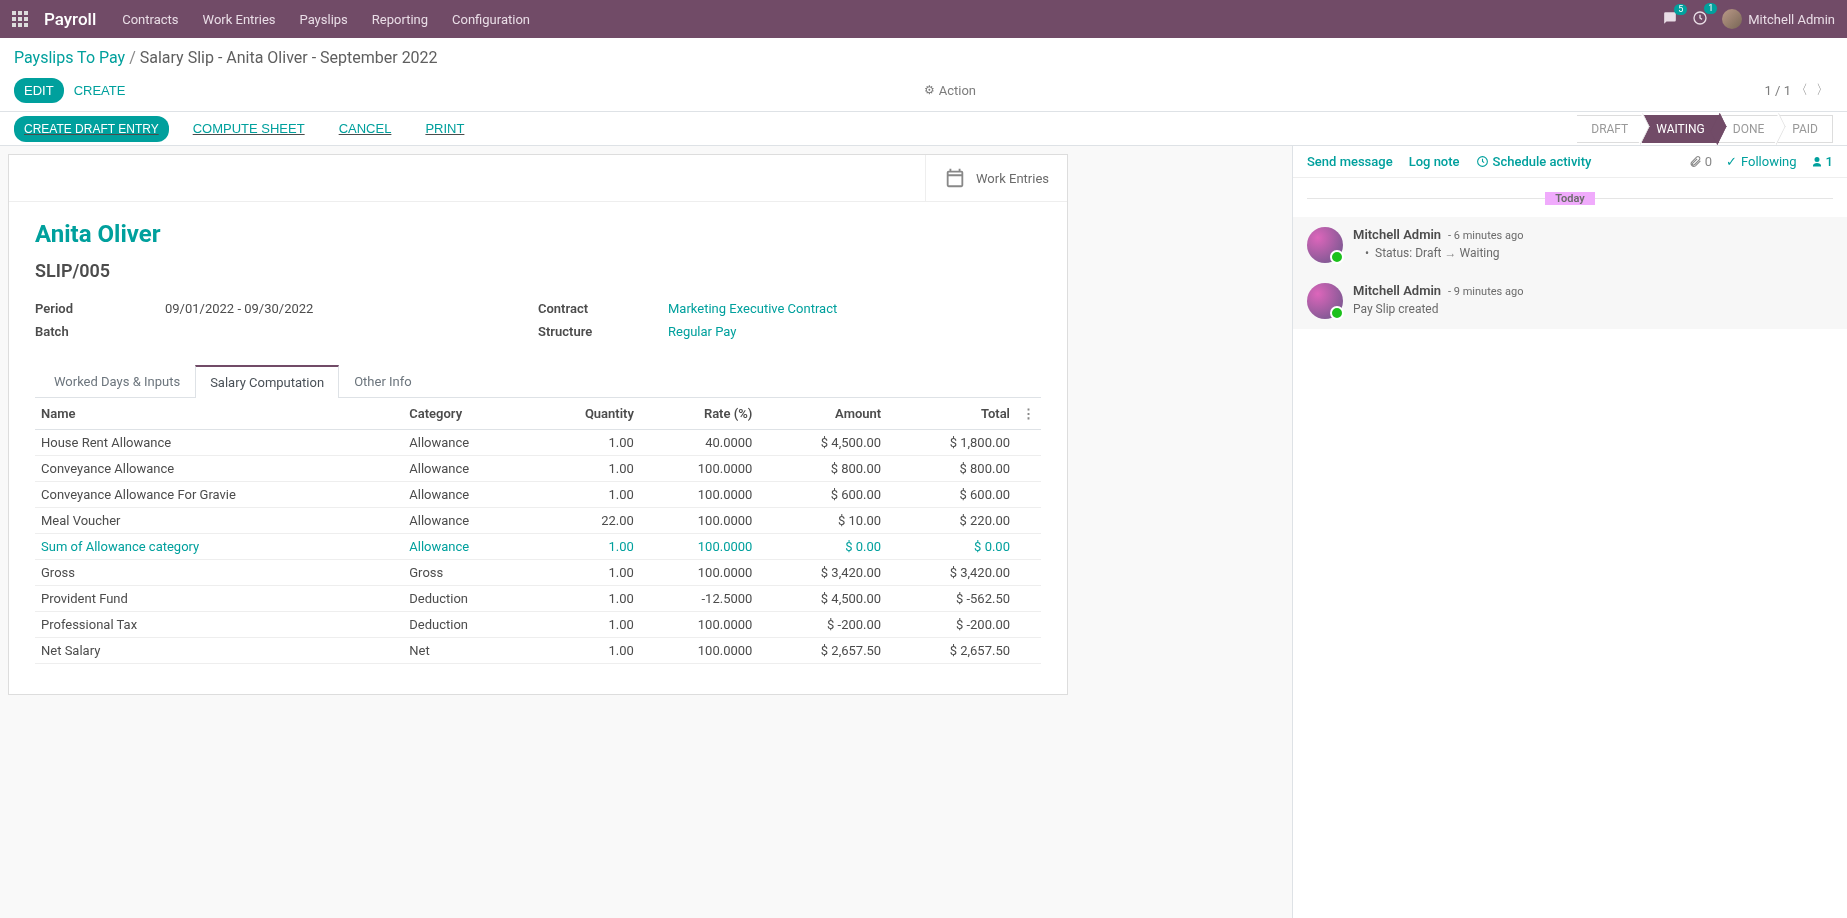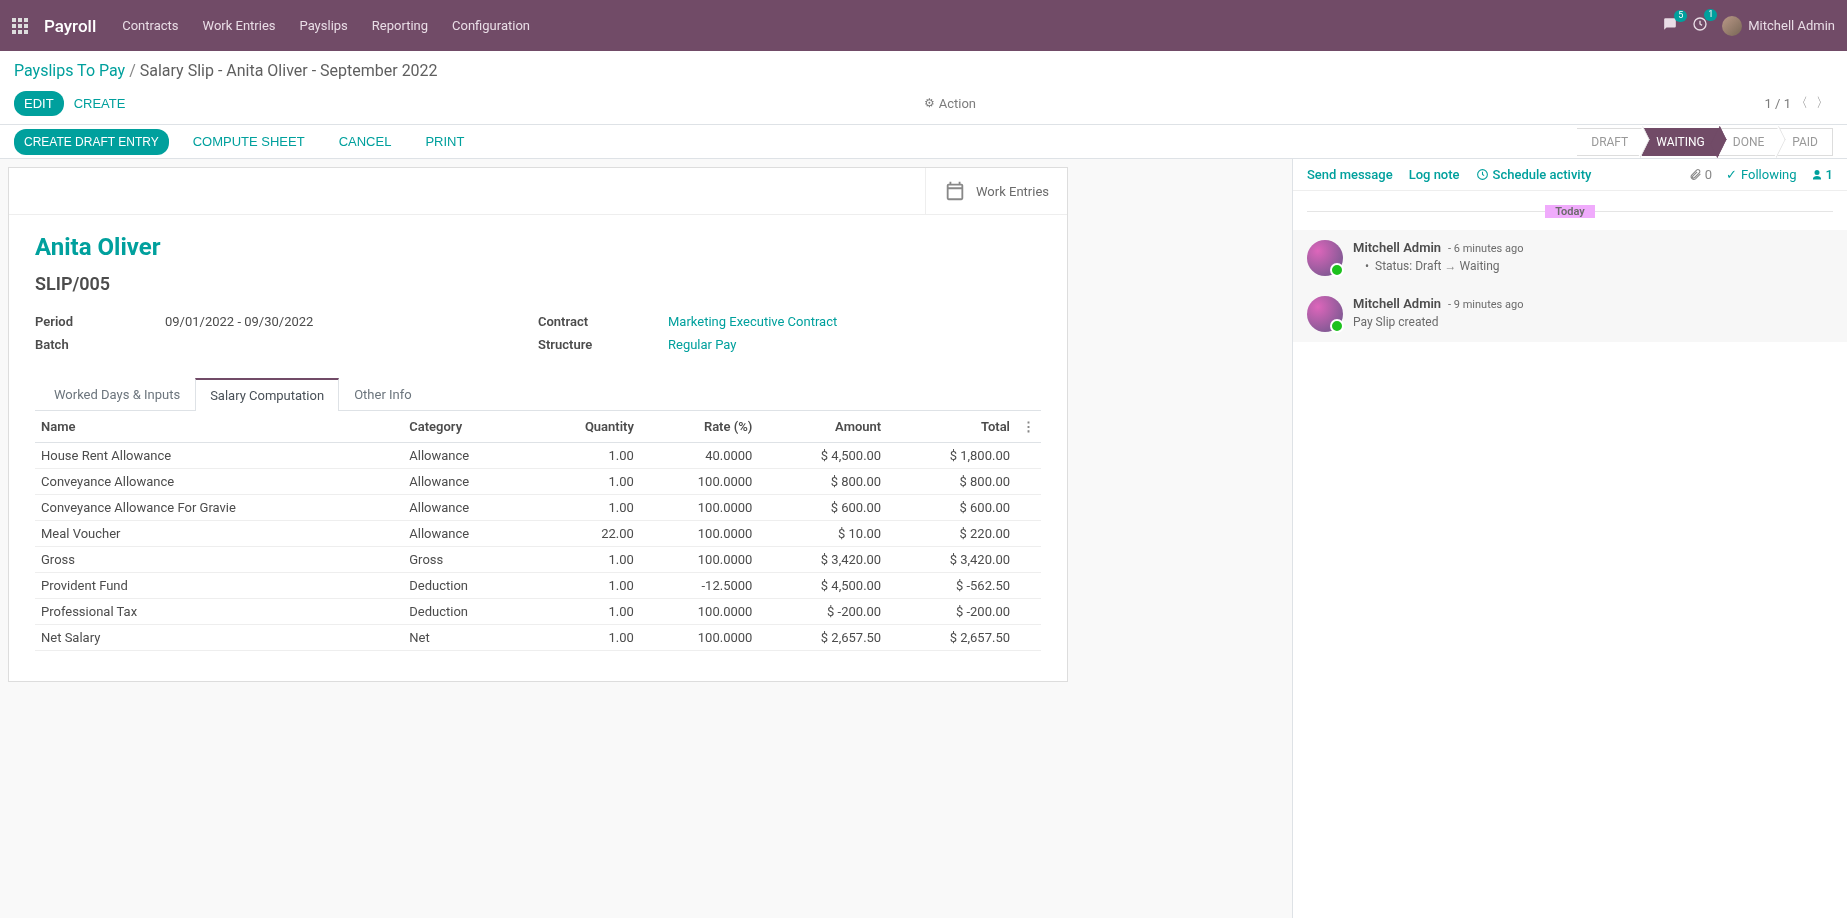--- a/index.html
+++ b/index.html
@@ -1,20 +1,20 @@
 <!DOCTYPE html>
 <html><head>
 <meta charset="utf-8">
 <style>
 * { box-sizing: border-box; margin: 0; padding: 0; }
 body { font-family: -apple-system, BlinkMacSystemFont, "Segoe UI", Roboto, Helvetica, Arial, sans-serif; font-size: 13px; color: #4c4c4c; background: #f9f9f9; }
 a { text-decoration: none; }
 
 
-.navbar { background: #714B67; color: #fff; display: flex; align-items: center; height: 51px; padding: 0 12px; }
+.navbar { background: #714B67; color: #fff; display: flex; align-items: center; height: 38px; padding: 0 12px; }
 .navbar-left { display: flex; align-items: center; gap: 8px; }
 .apps-icon { display: grid; grid-template-columns: repeat(3, 4px); grid-template-rows: repeat(3, 4px); gap: 2px; cursor: pointer; }
 .apps-icon span { display: block; width: 4px; height: 4px; background: #ddd; }
 .brand { font-size: 17px; font-weight: 500; color: #fff; margin: 0 18px 0 8px; }
 .nav-menu { display: flex; gap: 24px; }
 .nav-menu a { color: #e9dde6; font-size: 13px; cursor: pointer; }
 .navbar-right { margin-left: auto; display: flex; align-items: center; gap: 14px; }
 .nav-icon { color: #e9dde6; cursor: pointer; position: relative; font-size: 14px; }
 .badge-top { position: absolute; top: -7px; right: -9px; background: #00A09D; color: #fff; font-size: 9px; border-radius: 8px; padding: 1px 4px; line-height: 1.1; }
 .user-box { display: flex; align-items: center; gap: 6px; cursor: pointer; color: #e9dde6; }
@@ -30,21 +30,21 @@
 .btn { border: none; cursor: pointer; font-size: 13px; padding: 5px 10px; border-radius: 12px; }
 .btn-primary { background: #00A09D; color: #fff; }
 .btn-link { background: transparent; color: #00A09D; font-weight: 500; }
 .action-center { margin-left: auto; margin-right: auto; display: flex; align-items: center; gap: 4px; color: #7c7c7c; cursor: pointer; }
 .gear { font-size: 12px; }
 .pager { display: flex; align-items: center; color: #7c7c7c; }
 .pager-btn { cursor: pointer; padding: 4px; color: #888; }
 
 
 .status-bar { background: #fff; display: flex; align-items: center; padding: 0 14px; border-bottom: 1px solid #dee2e6; height: 34px; }
-.status-actions { display: flex; gap: 14px; align-items: center; }
+.status-actions { display: flex; gap: 14px; align-items: center; text-decoration: underline; }
 .btn-highlight { background: #00A09D; color: #fff; font-size: 12px; padding: 6px 10px; font-weight: 500; }
 .statusbar { margin-left: auto; display: flex; align-items: center; }
 .status-step { padding: 6px 14px; font-size: 12px; color: #999; position: relative; background: #fff; border-top:1px solid #ddd; border-bottom:1px solid #ddd; }
 .status-step::after { content:""; position:absolute; right:-9px; top:0; bottom:0; width:18px; background:inherit; border-top:1px solid #ddd; border-right:1px solid #ddd; transform: scaleX(0.5) rotate(45deg); z-index:1; }
 .status-step.active { background:#714B67; color:#fff; border-color:#714B67; }
 .status-step.active::after { border-color:#714B67; }
 .status-step:last-child::after { display:none; }
 .status-step:last-child { border-right:1px solid #ddd; }
 
 
@@ -260,20 +260,29 @@
     <td class="num">$ 600.00</td>
     <td></td>
               </tr>
               <tr>
                 <td>Meal Voucher</td>
     <td>Allowance</td>
     <td class="num">22.00</td>
     <td class="num">100.0000</td>
     <td class="num">$ 10.00</td>
     <td class="num">$ 220.00</td>
+    <td></td>
+              </tr>
+              <tr class="link-row">
+                <td>Sum of Allowance category</td>
+    <td>Allowance</td>
+    <td class="num">1.00</td>
+    <td class="num">100.0000</td>
+    <td class="num">$ 0.00</td>
+    <td class="num">$ 0.00</td>
     <td></td>
               </tr>
               <tr>
                 <td>Gross</td>
     <td>Gross</td>
     <td class="num">1.00</td>
     <td class="num">100.0000</td>
     <td class="num">$ 3,420.00</td>
     <td class="num">$ 3,420.00</td>
     <td></td>

